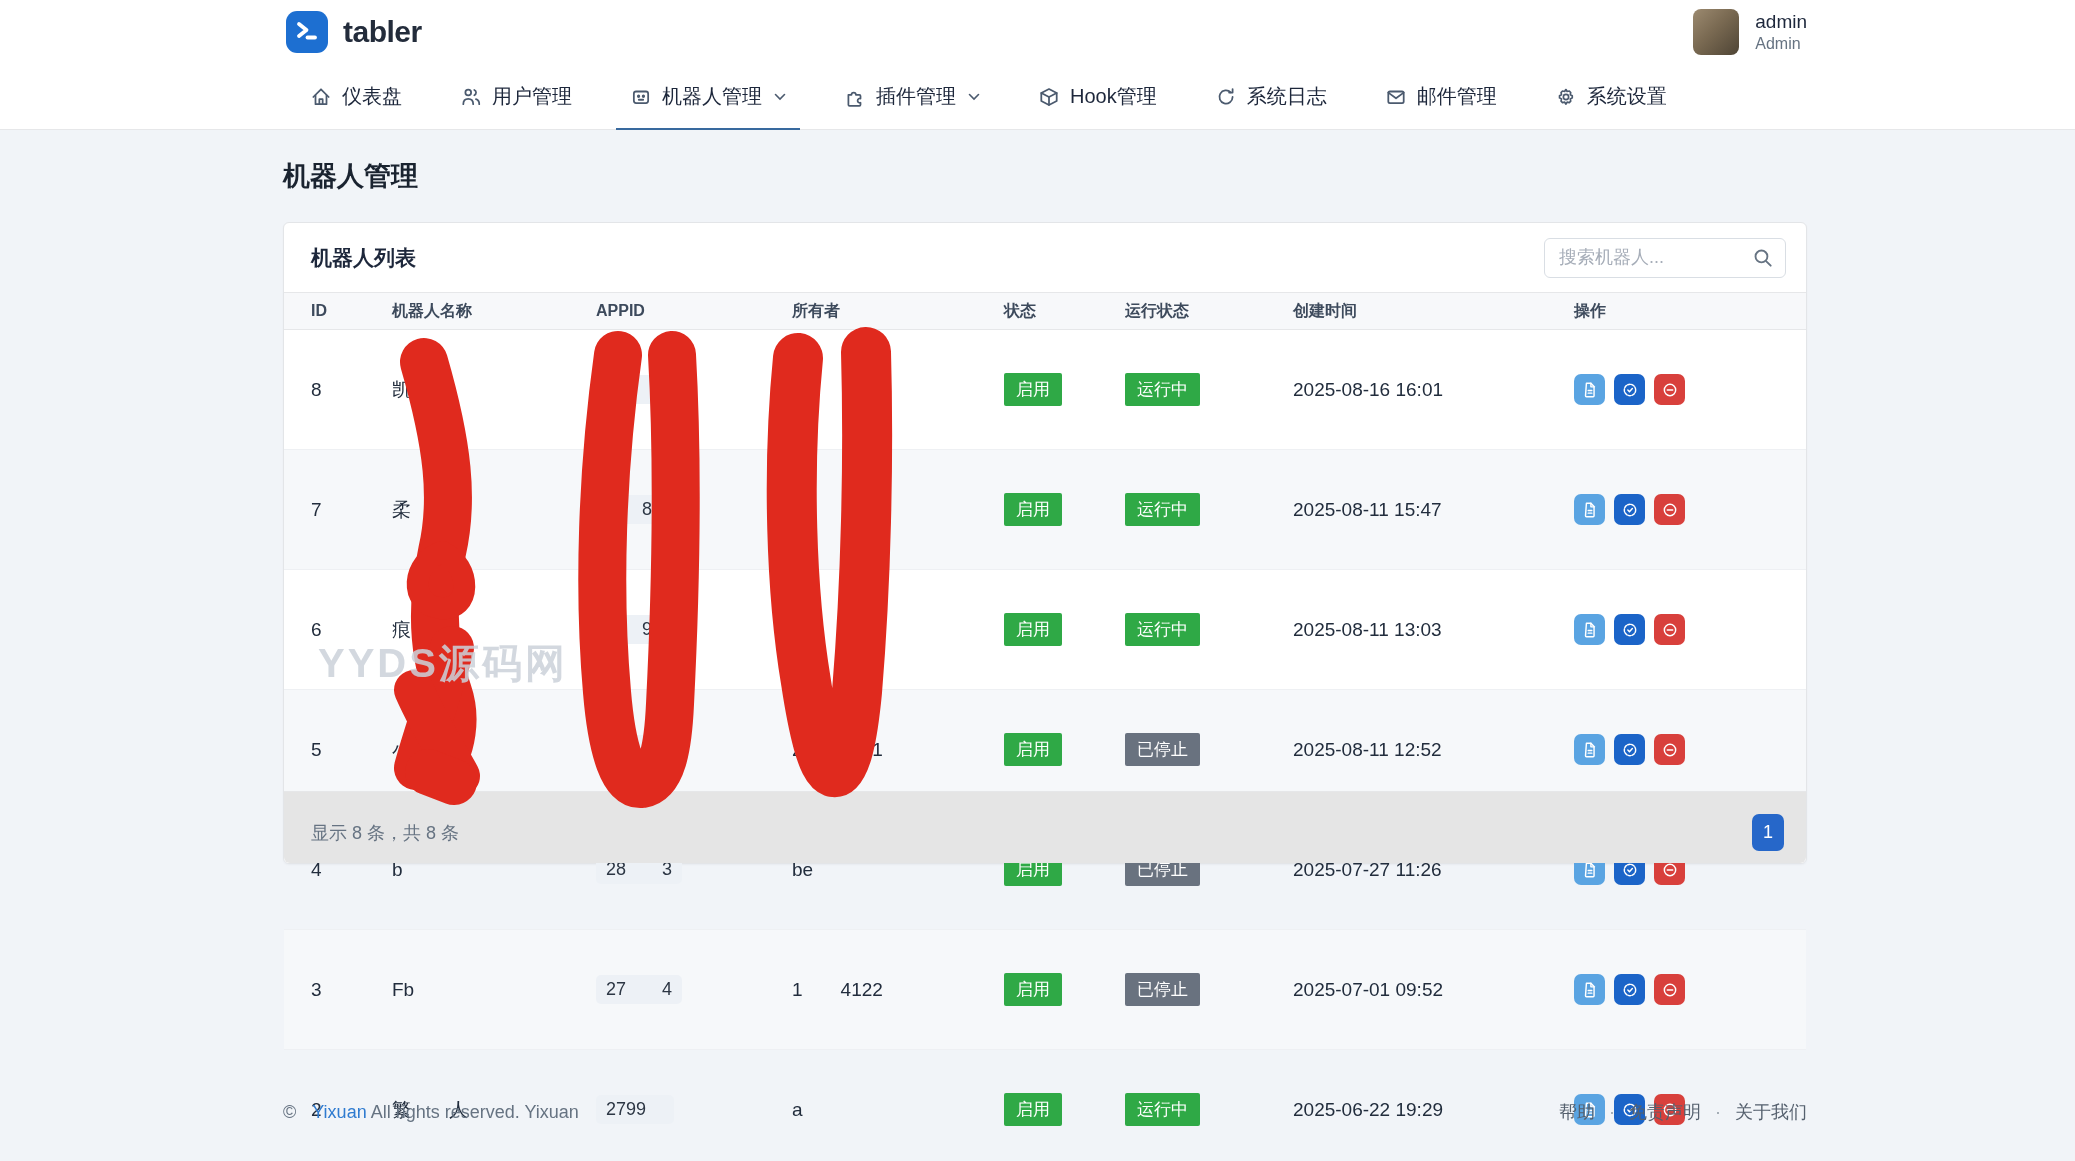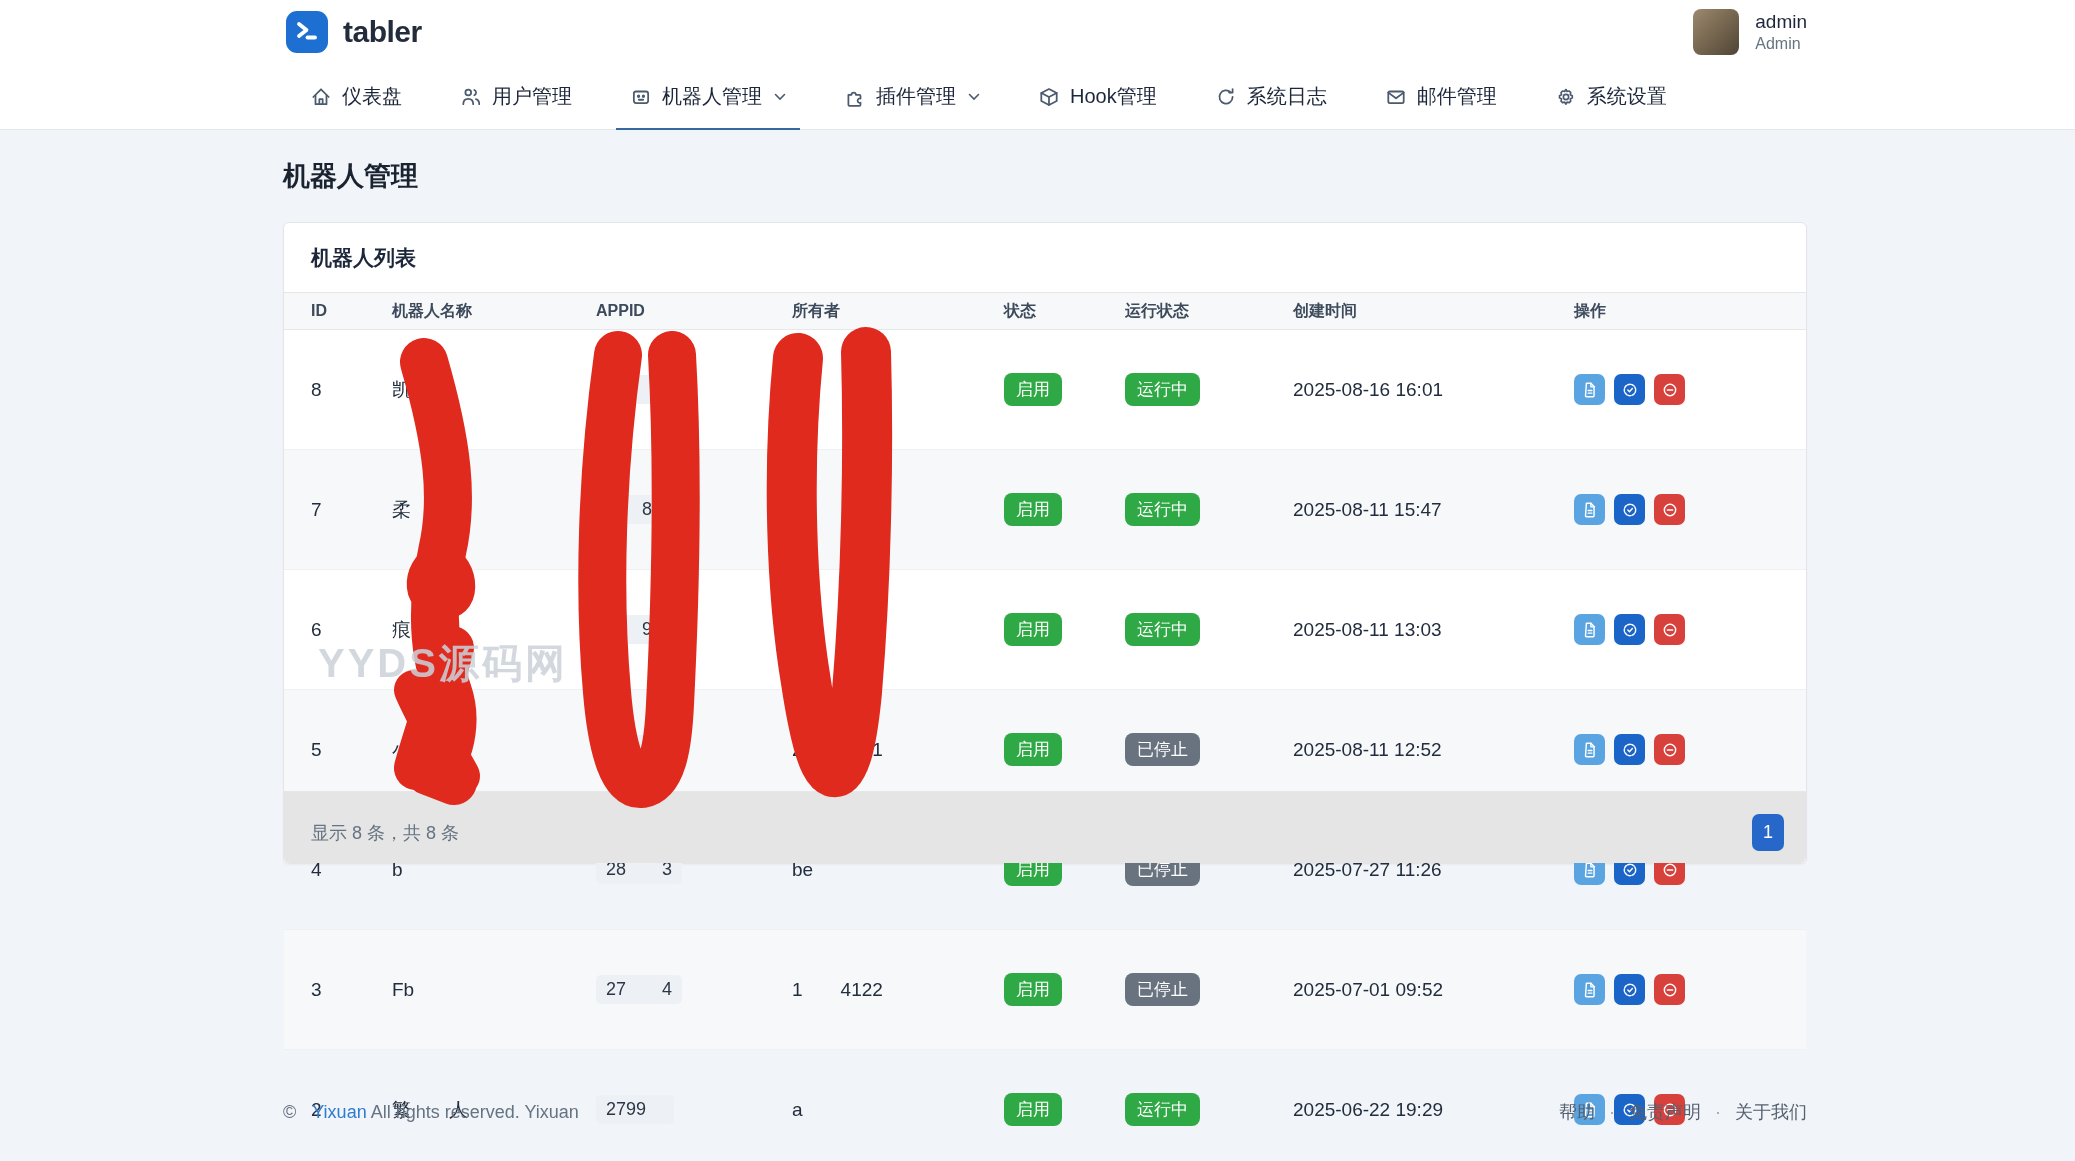--- a/index.html
+++ b/index.html
@@ -41,21 +41,21 @@
   .search-icon { position:absolute; right:12px; top:9px; cursor:pointer; }
 
   table.robots { width:100%; border-collapse:collapse; table-layout:fixed; }
   thead th { height:37px; background:#f7f8fa; border-top:1px solid #e6e7e9; border-bottom:1px solid #e6e7e9;
              font-size:16px; font-weight:600; color:#3d4a5c; text-align:left; padding:0; white-space:pre; }
   thead th:first-child { padding-left:27px; }
   tbody td { height:58px; font-size:19px; color:#222d3d; padding:0; white-space:pre; border-bottom:1px solid #eef0f3; }
   tbody td:first-child { padding-left:27px; }
   tbody tr:nth-child(even) { background:#f6f8fa; }
   .appid-chip { display:inline-block; background:#edf1f6; border-radius:5px; padding:4px 10px; font-size:18px; color:#2c3644; }
-  .badge { display:inline-block; border-radius:8px; padding:5px 12px; font-size:17px; color:#fff; font-weight:500; }
+  .badge { display:inline-block; border-radius:2px; padding:5px 12px; font-size:17px; color:#fff; font-weight:500; }
   .badge-green { background:#2fa946; }
   .badge-gray  { background:#69727f; }
   .actions { display:flex; gap:9px; }
   .act-btn { width:31px; height:31px; border:none; border-radius:7px; display:flex; align-items:center; justify-content:center; cursor:pointer; }
   .act-info { background:#5aa4e2; }
   .act-primary { background:#1b64c8; }
   .act-danger { background:#d8403c; }
 
   .card-footer { position:absolute; left:0; right:0; bottom:0; height:72px; background:#e5e5e5;
                  border-top:1px solid #e6e7e9; border-radius:0 0 6px 6px;
@@ -170,20 +170,27 @@
         <span data-interactable="false">系统设置</span>
       </div>
     </div>
   </div>
 
   <div class="page-title" data-interactable="false">机器人管理</div>
 
   <div class="card" data-interactable="false">
     <div class="card-header" data-interactable="false">
       <div class="card-title" data-interactable="false">机器人列表</div>
+      <div class="search-wrap" data-interactable="false">
+        <input class="search-input" type="text" data-interactable="true" placeholder="搜索机器人..." style="">
+        <svg class="search-icon" width="22" height="22" viewBox="0 0 20 20" fill="none" stroke="#667382" stroke-width="1.7" stroke-linecap="round" data-interactable="true">
+            <circle cx="8.6" cy="8.6" r="5.4"></circle>
+            <line x1="13" y1="13" x2="17" y2="17"></line>
+          </svg>
+      </div>
     </div>
 
     <table class="robots" data-interactable="false">
       <colgroup>
         <col style="width:108px">
           <col style="width:204px">
           <col style="width:196px">
           <col style="width:212px">
         <col style="width:121px">
           <col style="width:168px">

